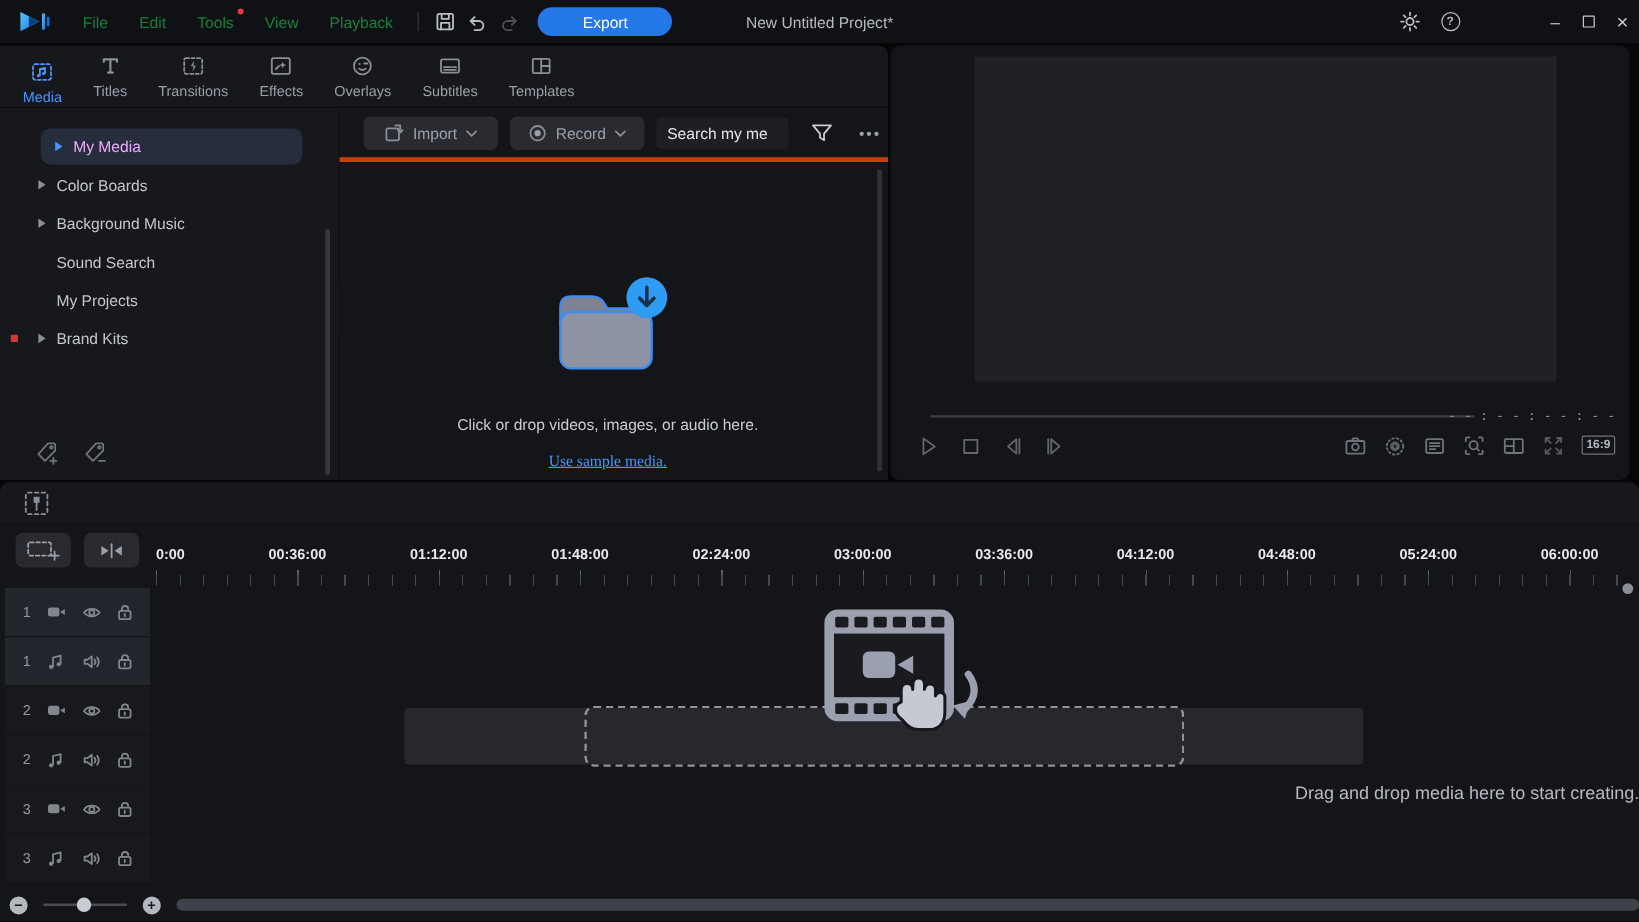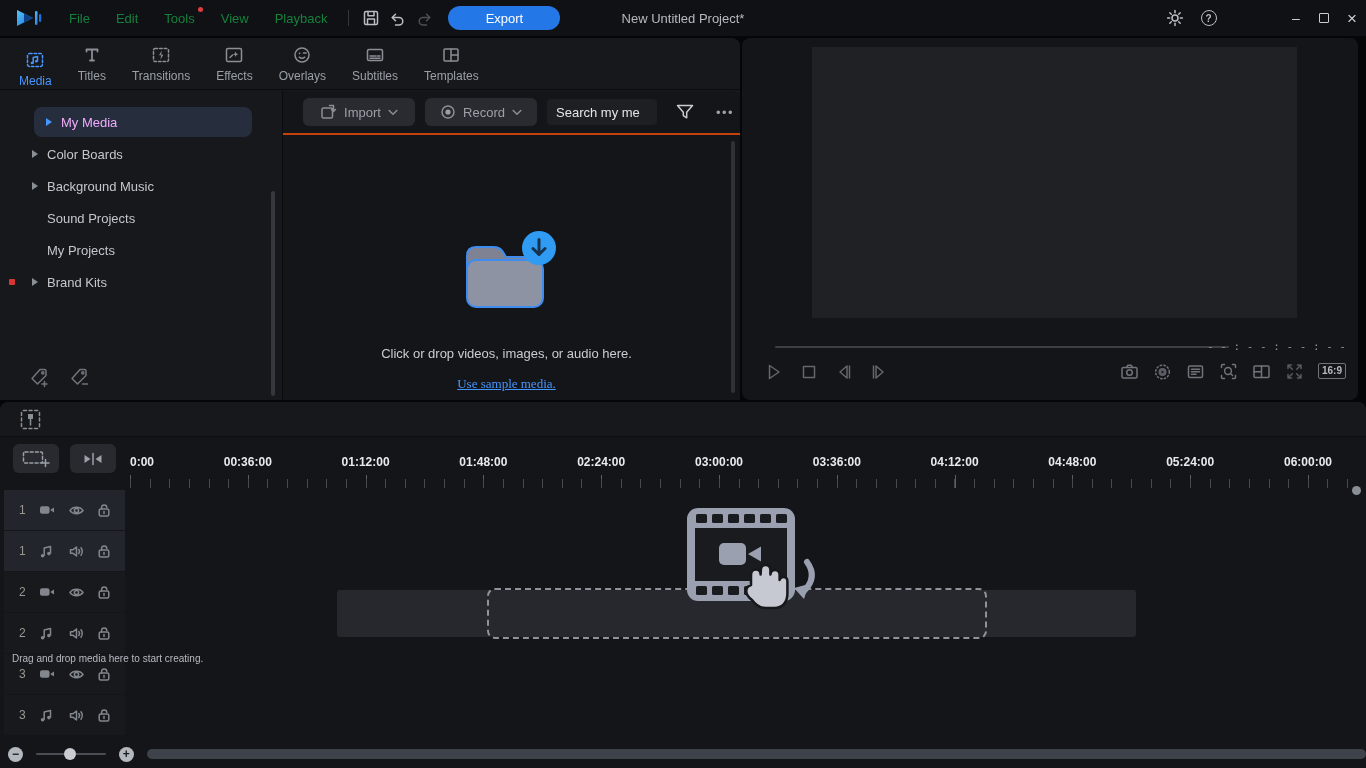--- a/index.html
+++ b/index.html
@@ -55,21 +55,21 @@
   .red-dot { position:absolute; left:-11px; top:50%; margin-top:-3px; width:6px; height:6px; border-radius:1px; background:#d83434; }
   .side-scroll { position:absolute; right:7px; top:100px; width:4px; height:205px; border-radius:2px; background:#35383e; }
   .tag-row { position:absolute; left:26px; bottom:10px; display:flex; gap:14px; }
   .tag-btn { width:26px; height:26px; display:flex; align-items:center; justify-content:center; }
 
   .collapse-handle { position:absolute; left:282px; top:200px; width:19px; height:40px; background:#232428;
                      border-radius:0 7px 7px 0; display:flex; align-items:center; justify-content:center; }
 
   .media-area { position:absolute; left:282px; top:53px; right:0; bottom:0; background:#141519;
                 border-left:1px solid #0b0c0e; border-radius:0 8px 0 0; }
-  .media-toolbar { height:44px; display:flex; align-items:center; padding-left:20px; border-bottom:2px solid #c2410c;justify-content:center; }
+  .media-toolbar { height:44px; display:flex; align-items:center; padding-left:20px; border-bottom:4px solid #c2410c;justify-content:center; }
   .mbtn { height:28px; width:112px; border-radius:6px; background:#2a2b30; color:#9ba0a8; font-size:13px;
           display:flex; align-items:center; justify-content:center; gap:7px; margin-right:10px; border:none; }
   .search-input { width:110px; height:26px; background:#1e1f23; border:none; border-radius:4px; color:#e3e6ea;
                   font-size:13px; padding:0 9px; outline:none; margin-left:0; }
   .filter-btn { margin-left:15px; width:26px; height:26px; display:flex; align-items:center; justify-content:center; }
   .more-btn { margin-left:12px; color:#9ba0a8; font-size:13px; letter-spacing:1.5px; width:30px; text-align:center; }
   .empty-state { position:absolute; top:131px; left:0; right:10px; display:flex; flex-direction:column; align-items:center; }
   .empty-title { margin-top:28px; color:#c9cdd3; font-size:13px; }
   .sample-link { margin-top:15px; color:#4596ff; font-size:13px; text-decoration:underline; cursor:pointer;font-family:Liberation Serif, serif; }
   .media-scroll { position:absolute; right:5px; top:50px; width:4px; height:252px; border-radius:2px; background:#2e3136; }
@@ -109,21 +109,21 @@
   .trow { height:40px; margin-bottom:1px; background:#17191d; display:flex; align-items:center; padding-left:15px; }
   .trow.sel { background:#22252b; }
   .trow .num { width:22px; font-size:12px; color:#9b9890; }
   .trow .ti { width:31px; display:flex; }
   .trow svg.ic { stroke:#82868d; }
   .trow .fillic { fill:#82868d; stroke:none; }
 
   .lane-bar { position:absolute; left:337px; top:188px; width:799px; height:47px; background:#26282d; border-radius:3px; }
   .dropzone { position:absolute; left:487px; top:186px; width:500px; height:51px; border:2px dashed #8f9298; border-radius:8px; }
   .drop-graphic { position:absolute; left:655px; top:104px; }
-  .drop-hint { position:absolute; left:12px; right:0; top:251px; text-align:left; color:#b6bac0; font-size:10px; }
+  .drop-hint { position:absolute; left:0; right:0; top:251px; text-align:right; color:#b6bac0; font-size:15px; }
 
   .tl-bottom { position:absolute; left:0; right:0; bottom:0; height:28px; display:flex; align-items:center; padding-left:8px; }
   .zbtn { width:15px; height:15px; border-radius:50%; background:#b3b7be; color:#17181b; border:none; padding:0;
           display:flex; align-items:center; justify-content:center; font-size:12px; font-weight:bold; line-height:1; }
   .zslider { position:relative; width:70px; height:2px; background:#4a4d53; margin:0 13px; border-radius:1px; }
   .zthumb { position:absolute; left:28px; top:-5px; width:12px; height:12px; border-radius:50%; background:#c9ccd2; }
   .hscroll { margin-left:13px; width:1222px; height:10px; border-radius:5px; background:#3e424a; }
 </style>
 </head>
 <body>
@@ -274,21 +274,21 @@
       <div class="side-item">
         <span class="tri"></span>
         <span>Color Boards</span>
       </div>
       <div class="side-item">
         <span class="tri"></span>
         <span>Background Music</span>
       </div>
       <div class="side-item">
         <span class="tri hide"></span>
-        <span>Sound Projects</span>
+        <span>Sound Search</span>
       </div>
       <div class="side-item">
         <span class="tri hide"></span>
         <span>My Projects</span>
       </div>
       <div class="side-item">
         <span class="red-dot"></span>
         <span class="tri"></span>
         <span>Brand Kits</span>
       </div>

